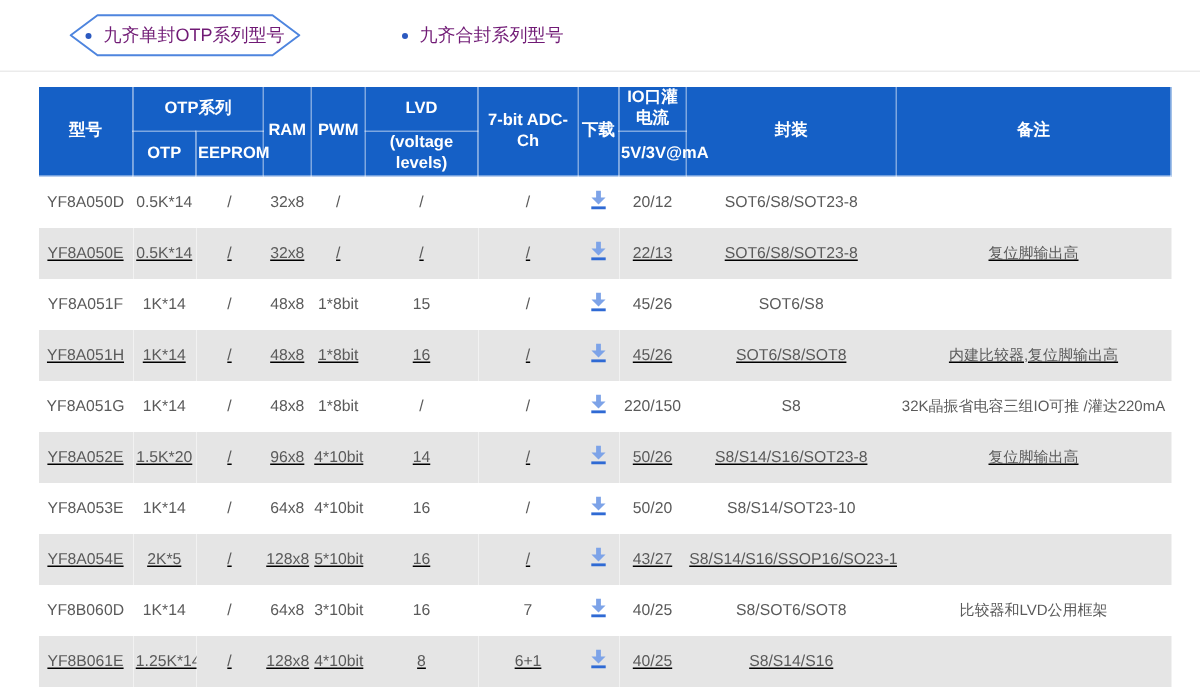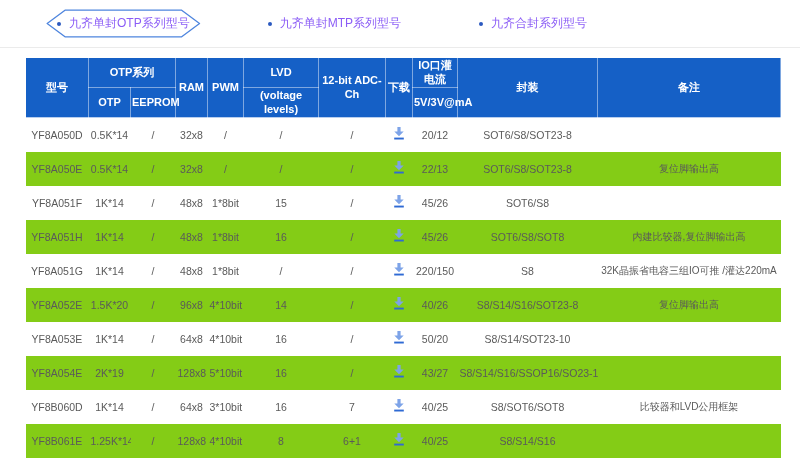--- a/index.html
+++ b/index.html
@@ -18,21 +18,21 @@
     padding-left:40px; gap:44px;
     background:#fff;
   }
   .left-edge-line {
     position:absolute; top:0; left:8px; width:1px; height:48px;
     background:#e4e4e4;
   }
   .tab {
     position:relative;
     display:flex; align-items:center; gap:8px;
-    font-size:12px; color:#8b5cf6;
+    font-size:12px; color:#701a75;
     padding:7px 17px;
     cursor:pointer; white-space:nowrap;
   }
   .tab .dot { width:4px; height:4px; border-radius:50%; background:#2b59c0; flex:none; }
   .tab svg.outline { position:absolute; inset:0; width:100%; height:100%; display:none; pointer-events:none; }
   .tab.selected svg.outline { display:block; }
   
   table.products {
     position:absolute; top:57px; left:25px;
     width:755px; border-collapse:collapse; table-layout:fixed;
@@ -43,40 +43,36 @@
     border:1px solid rgba(255,255,255,0.45);
     height:30px; padding:0 1px; text-align:center;
     line-height:1.2;
   }
   tbody td {
     font-size:10.5px; color:#5a5a5a;
     text-align:center; height:34px; padding:0 2px;
     overflow:hidden; white-space:nowrap;
   }
   td.remark-cell { font-size:10px; }
-  tbody tr.stripe { background:#84cc16; }
+  tbody tr.stripe { background:#e5e5e5;text-decoration:underline; }
   .dl-link { display:inline-block; width:14px; height:13px; cursor:pointer; }
 </style>
 </head>
 <body>
 
 <div>
   <div class="left-edge-line"></div>
 
   <div class="tabbar">
     <div class="tab selected">
       <svg class="outline" viewBox="0 0 140 28" preserveAspectRatio="none">
         <polygon points="6,14 21,2 119,2 134,14 119,26 21,26" fill="none" stroke="#4E85DE" stroke-width="1.3" stroke-linejoin="round" vector-effect="non-scaling-stroke"></polygon>
       </svg>
       <span class="dot"></span>
       <span>九齐单封OTP系列型号</span>
-    </div>
-    <div class="tab">
-      <span class="dot"></span>
-      <span>九齐单封MTP系列型号</span>
     </div>
     <div class="tab">
       <span class="dot"></span>
       <span>九齐合封系列型号</span>
     </div>
   </div>
 
   <table class="products">
     <colgroup>
       <col style="width:63px">
@@ -91,21 +87,21 @@
       <col style="width:140px">
         <col style="width:183px">
     </colgroup>
     <thead>
       <tr>
         <th rowspan="2">型号</th>
         <th colspan="2">OTP系列</th>
         <th rowspan="2">RAM</th>
         <th rowspan="2">PWM</th>
         <th>LVD</th>
-        <th rowspan="2">12-bit ADC-Ch</th>
+        <th rowspan="2">7-bit ADC-Ch</th>
         <th rowspan="2">下载</th>
         <th>IO口灌电流</th>
         <th rowspan="2">封装</th>
         <th rowspan="2">备注</th>
       </tr>
       <tr>
         <th>OTP</th>
         <th>EEPROM</th>
         <th>(voltage levels)</th>
         <th>5V/3V@mA</th>
@@ -221,21 +217,21 @@
       <td>14</td>
       <td>/</td>
       <td>
         <span class="dl-link">
           <svg width="14" height="13" viewBox="0 0 14 13">
             <path d="M5.4 0 h3.2 v4.6 h3.1 L7 9.3 2.3 4.6 h3.1 Z" fill="#7DA3E8"></path>
             <rect x="2.2" y="10.6" width="9.6" height="1.9" fill="#2F6AD4"></rect>
           </svg>
         </span>
       </td>
-      <td>40/26</td>
+      <td>50/26</td>
       <td>S8/S14/S16/SOT23-8</td>
       <td class="remark-cell">复位脚输出高</td>
     </tr>
         <tr>
       <td>YF8A053E</td>
       <td>1K*14</td>
       <td>/</td>
       <td>64x8</td>
       <td>4*10bit</td>
       <td>16</td>
@@ -247,21 +243,21 @@
             <rect x="2.2" y="10.6" width="9.6" height="1.9" fill="#2F6AD4"></rect>
           </svg>
         </span>
       </td>
       <td>50/20</td>
       <td>S8/S14/SOT23-10</td>
       <td class="remark-cell"></td>
     </tr>
         <tr class="stripe">
       <td>YF8A054E</td>
-      <td>2K*19</td>
+      <td>2K*5</td>
       <td>/</td>
       <td>128x8</td>
       <td>5*10bit</td>
       <td>16</td>
       <td>/</td>
       <td>
         <span class="dl-link">
           <svg width="14" height="13" viewBox="0 0 14 13">
             <path d="M5.4 0 h3.2 v4.6 h3.1 L7 9.3 2.3 4.6 h3.1 Z" fill="#7DA3E8"></path>
             <rect x="2.2" y="10.6" width="9.6" height="1.9" fill="#2F6AD4"></rect>

